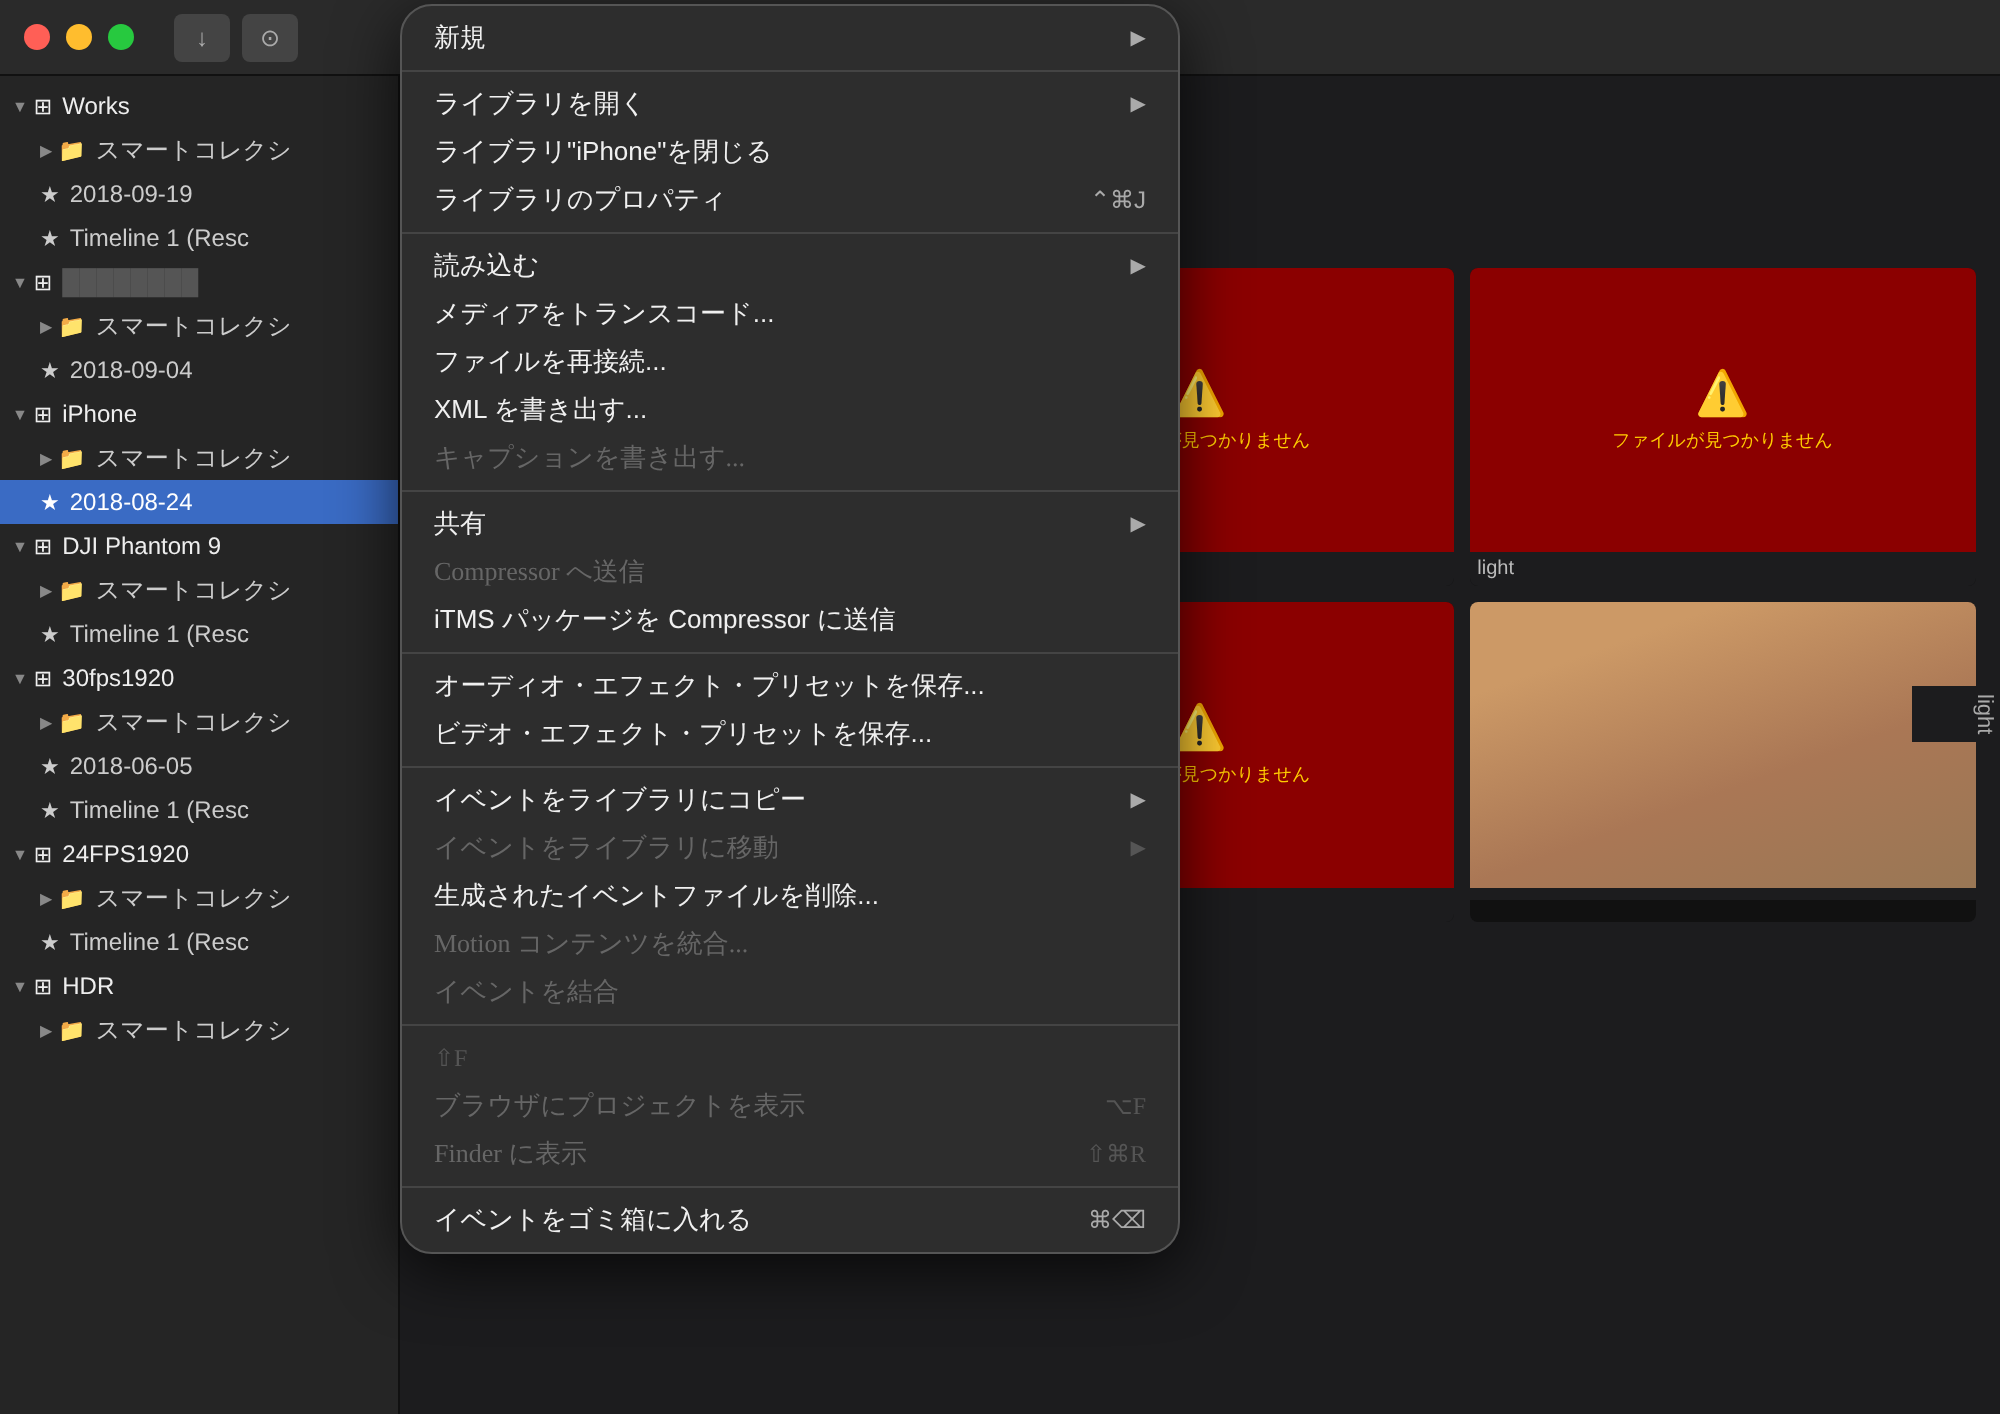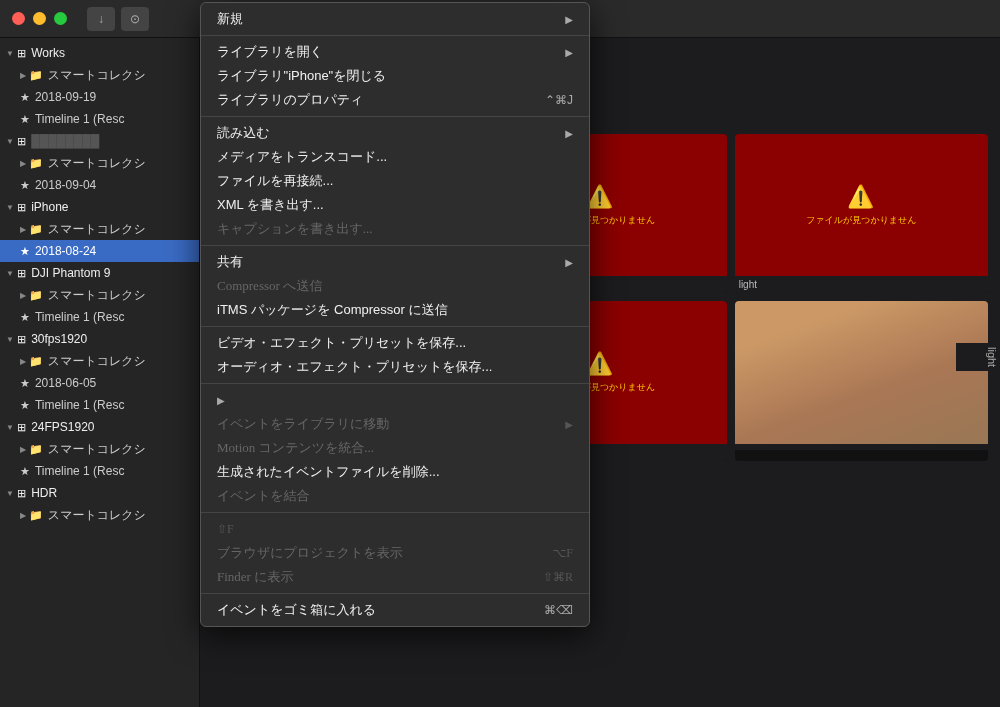--- a/index.html
+++ b/index.html
@@ -152,21 +152,21 @@
       width: 100%; height: 100%;
       z-index: 100;
     }
     .dropdown-menu {
       position: absolute;
       top: 2px;
       left: 200px;
       width: 390px;
       background: #2d2d2d;
       border: 1px solid #555;
-      border-radius: 6px;
+      border-radius: 16px;
       box-shadow: 0 8px 32px rgba(0,0,0,0.7);
       padding: 4px 0;
       font-size: 13px;
       color: #f0f0f0;
       z-index: 200;
     }
     .menu-item {
       display: flex;
       align-items: center;
       justify-content: space-between;
@@ -449,44 +449,45 @@
       <div class="menu-item disabled">
         <span class="menu-item-label">Compressor へ送信</span>
       </div>
 
       <div class="menu-item">
         <span class="menu-item-label">iTMS パッケージを Compressor に送信</span>
       </div>
       <div class="menu-separator"></div>
 
       <div class="menu-item">
+        <span class="menu-item-label">オーディオ・エフェクト・プリセットを保存...</span>
+      </div>
+
+      <div class="menu-item">
         <span class="menu-item-label">ビデオ・エフェクト・プリセットを保存...</span>
       </div>
-
-      <div class="menu-item">
-        <span class="menu-item-label">オーディオ・エフェクト・プリセットを保存...</span>
-      </div>
-      <div class="menu-separator"></div>
-
-      <div class="menu-item">
+      <div class="menu-separator"></div>
+
+      <div class="menu-item">
+        <span class="menu-item-label">イベントをライブラリにコピー</span>
         <span class="menu-arrow">▶</span>
       </div>
 
       <div class="menu-item disabled">
         <span class="menu-item-label">イベントをライブラリに移動</span>
         <span class="menu-arrow" style="color:#555;">▶</span>
       </div>
 
 
+      <div class="menu-item">
+        <span class="menu-item-label">生成されたイベントファイルを削除...</span>
+      </div>
+
       <div class="menu-item disabled">
         <span class="menu-item-label">Motion コンテンツを統合...</span>
-      </div>
-
-      <div class="menu-item">
-        <span class="menu-item-label">生成されたイベントファイルを削除...</span>
       </div>
 
       <div class="menu-item disabled">
         <span class="menu-item-label">イベントを結合</span>
       </div>
       <div class="menu-separator"></div>
 
       <div class="menu-item disabled">
         <span class="menu-item-shortcut">⇧F</span>
       </div>

